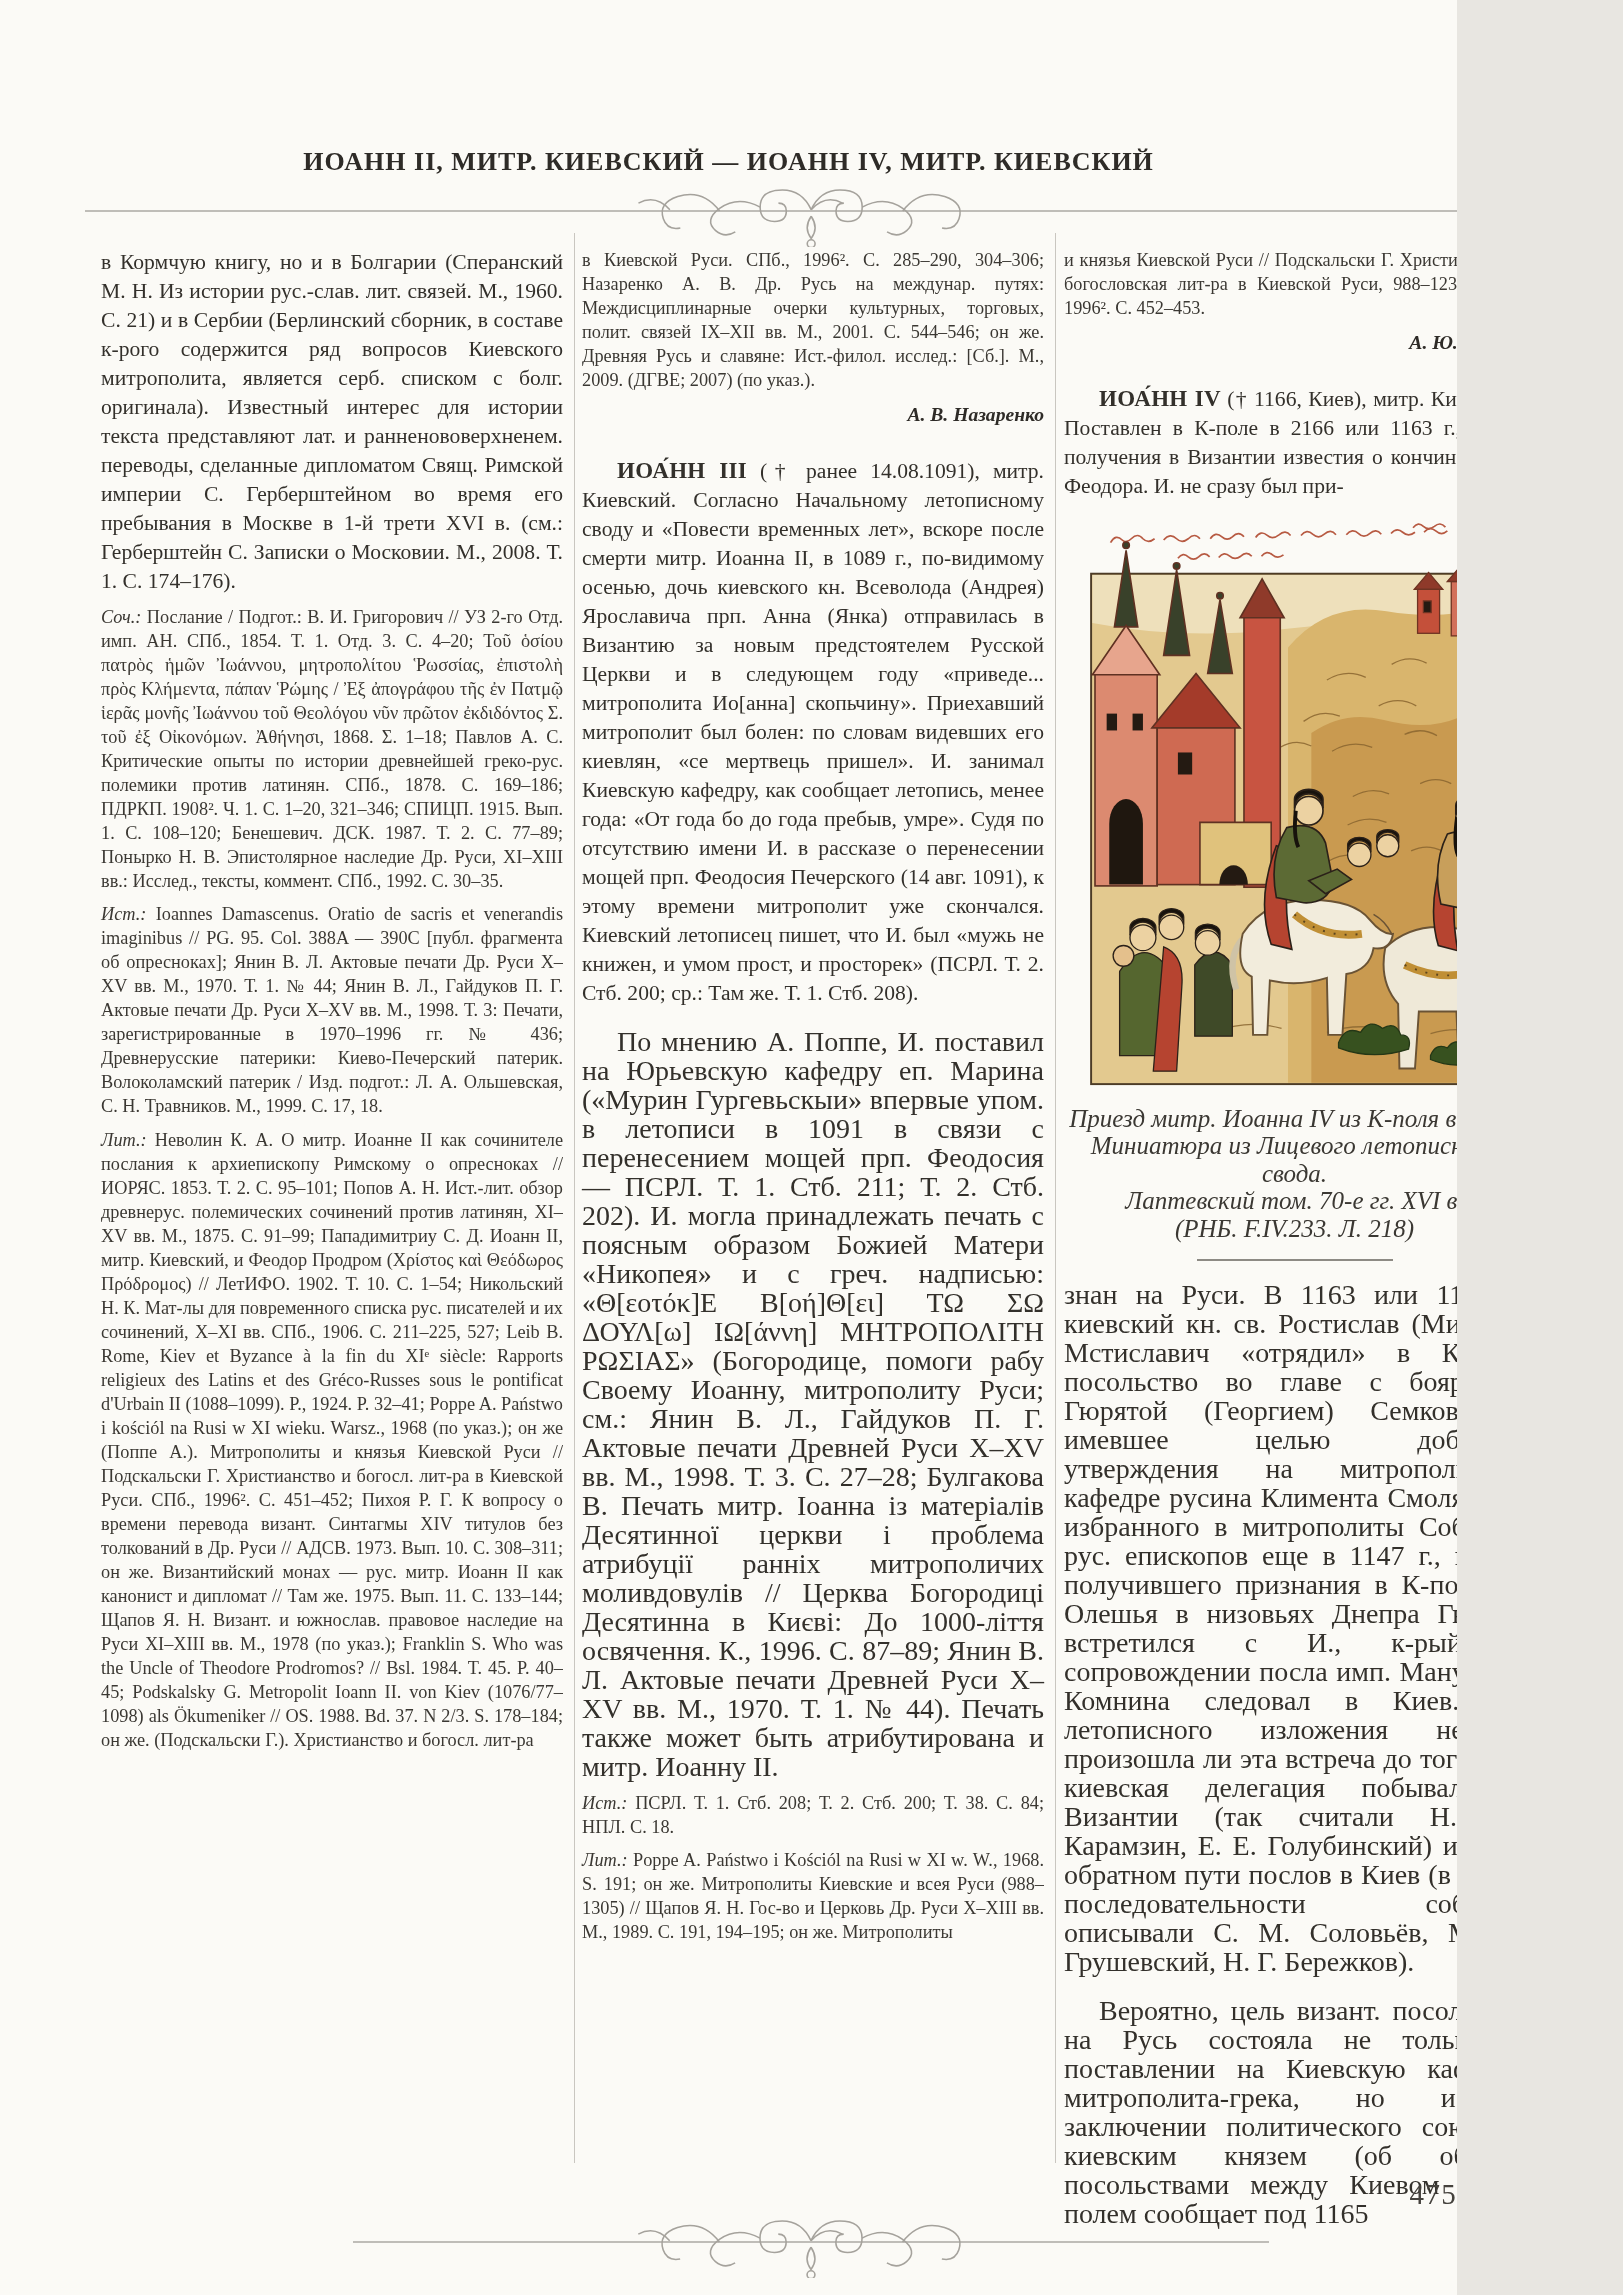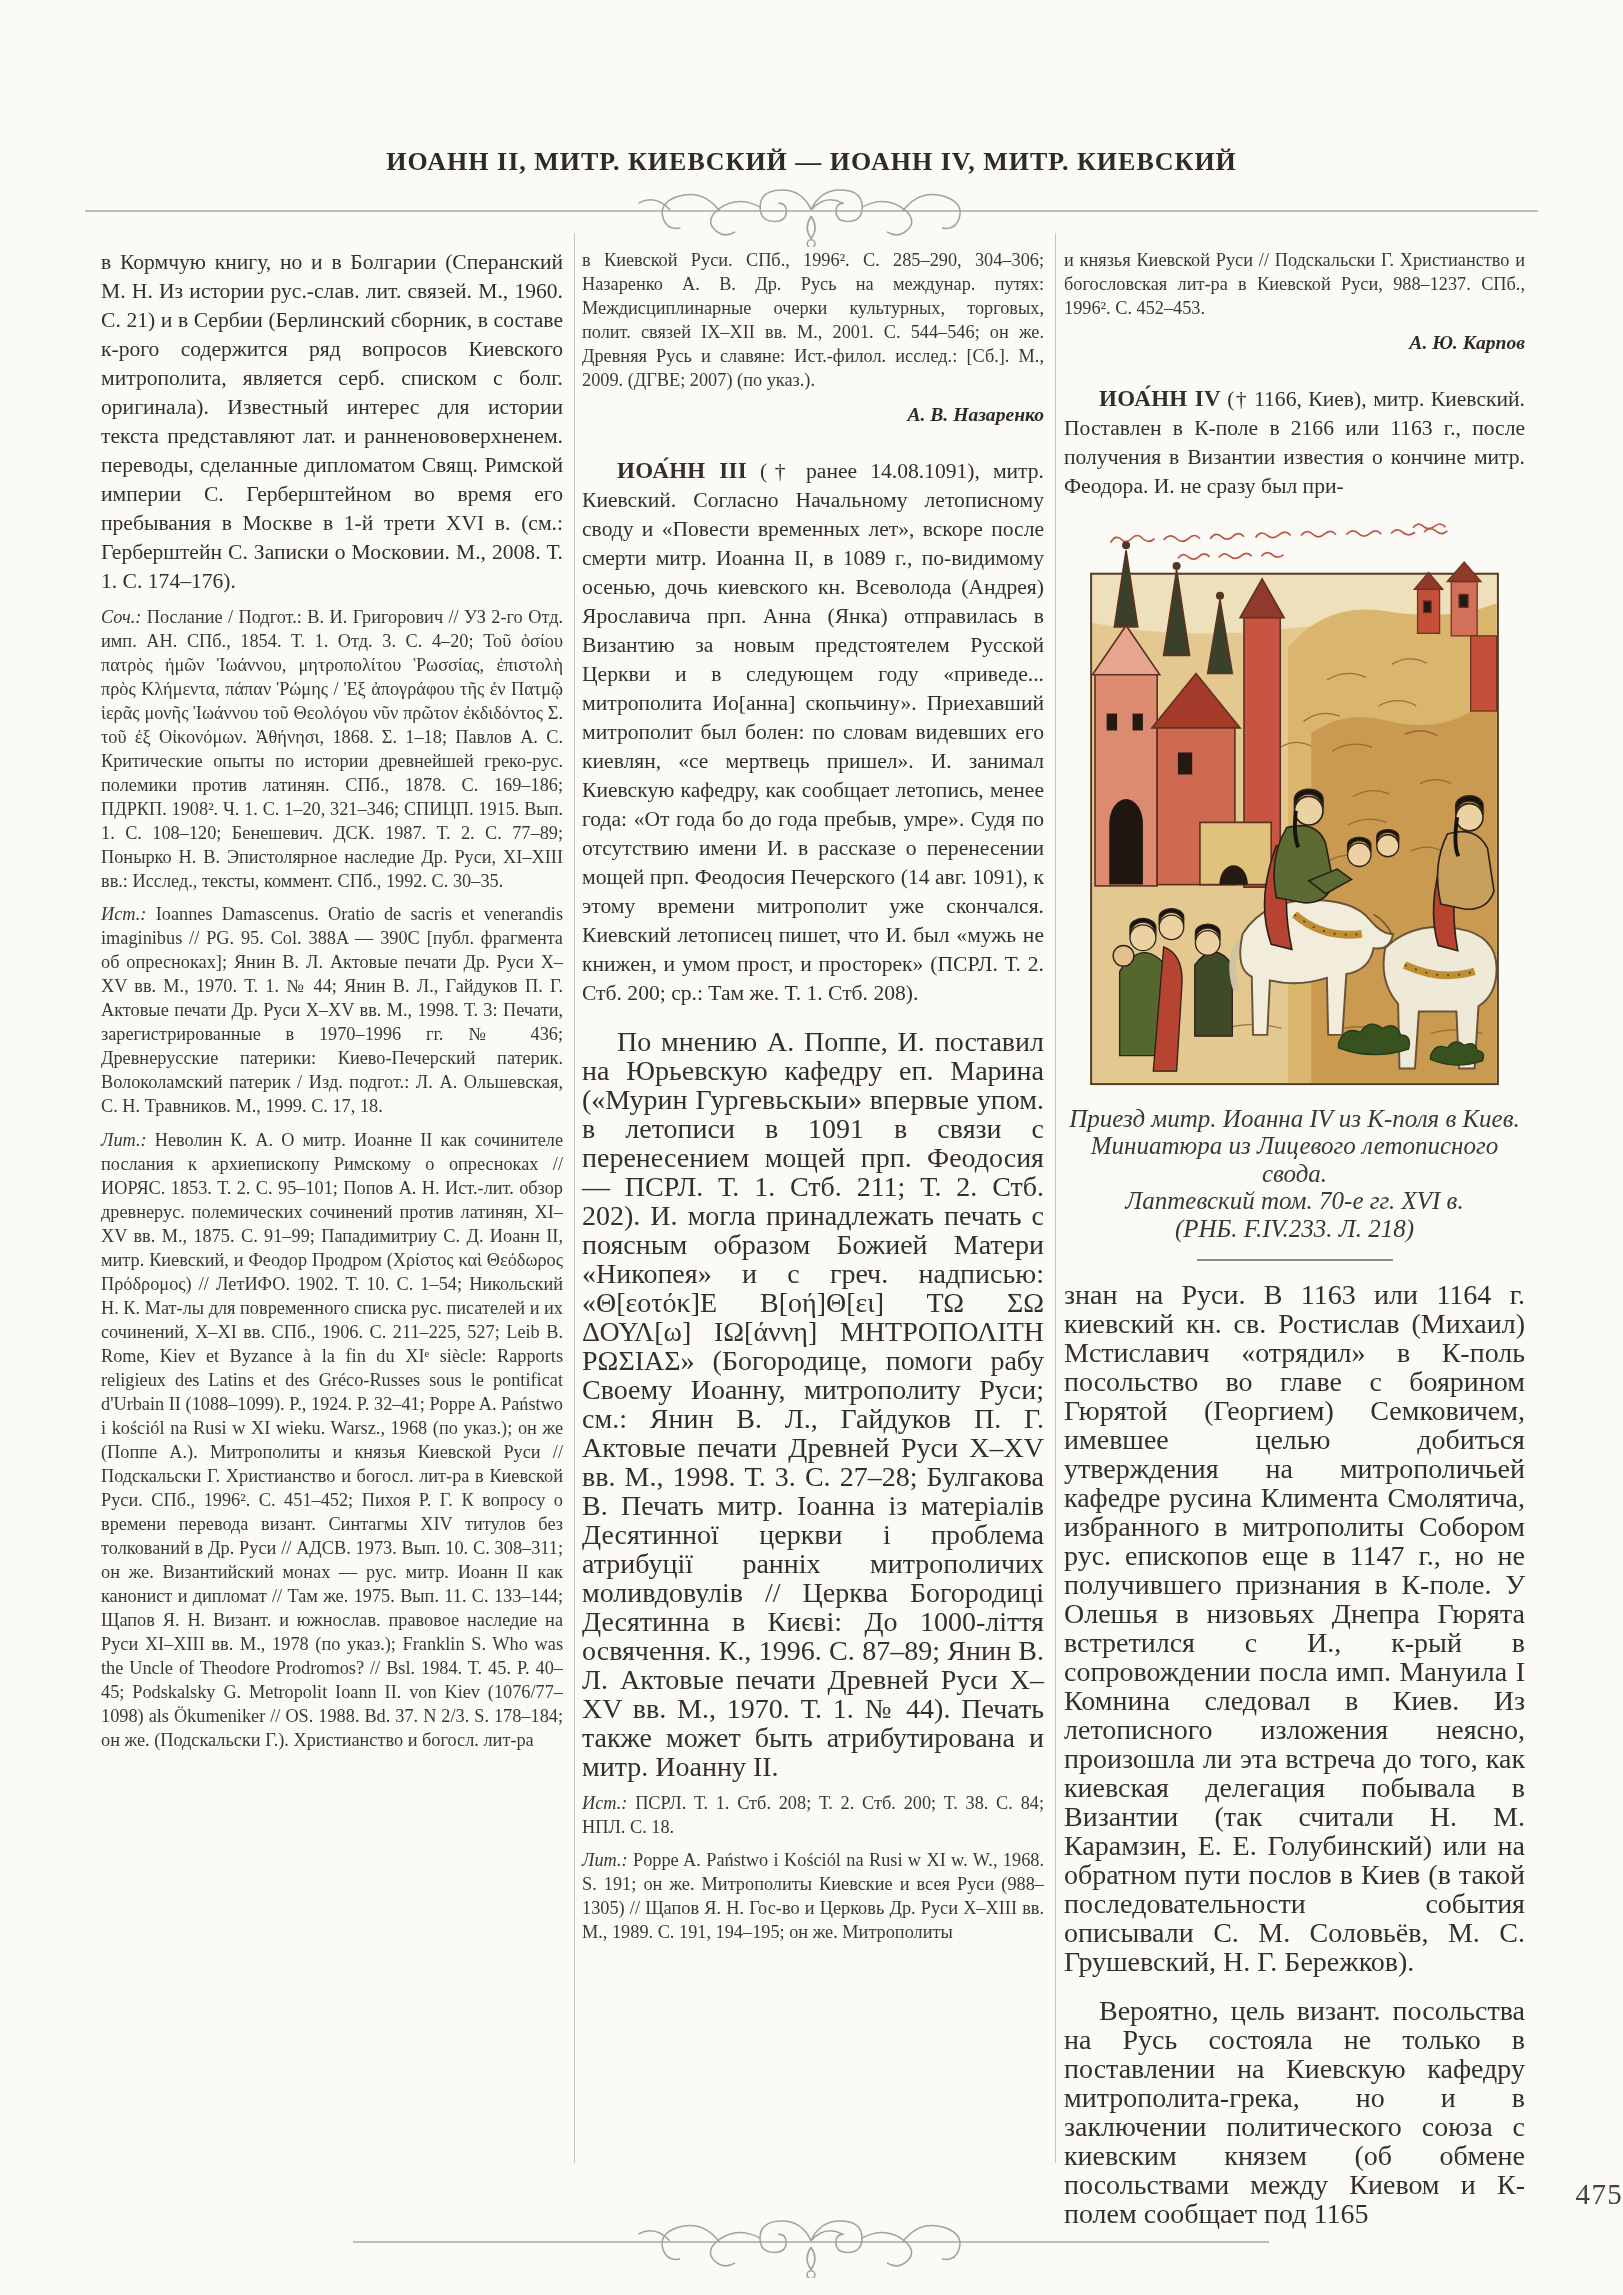--- a/index.html
+++ b/index.html
@@ -1,16 +1,16 @@
 <!DOCTYPE html>
 <html style="font-size:10.5px"><head>
 <meta charset="utf-8">
 <style>
   html,body{margin:0;padding:0;background:#e8e6e1;}
-  .page{position:relative;width:1623px;height:2295px;background:#fbfaf6;
+  .page{position:relative;width:1457px;height:2295px;background:#fbfaf6;
         font-family:"Liberation Serif","DejaVu Serif",serif;color:#33302b;overflow:hidden;}
   .header-title{position:absolute;top:147px;left:0;width:100%;text-align:center;
         font-weight:bold;font-size:26px;letter-spacing:1px;color:#2e2b27;}
   .ornament-top{position:absolute;left:85px;top:175px;}
   .ornament-bottom{position:absolute;left:353px;top:2206px;}
   .colrule{position:absolute;top:233px;width:1.3px;height:1930px;background:#c9c6c0;}
   #rule-1{left:574px;} #rule-2{left:1055px;}
   .col{position:absolute;top:248px;width:462px;text-align:justify;}
   #col1{left:101px;} #col2{left:582px;} #col3{left:1064px;width:461px;}
   .col > *:first-child{margin-top:0;}

